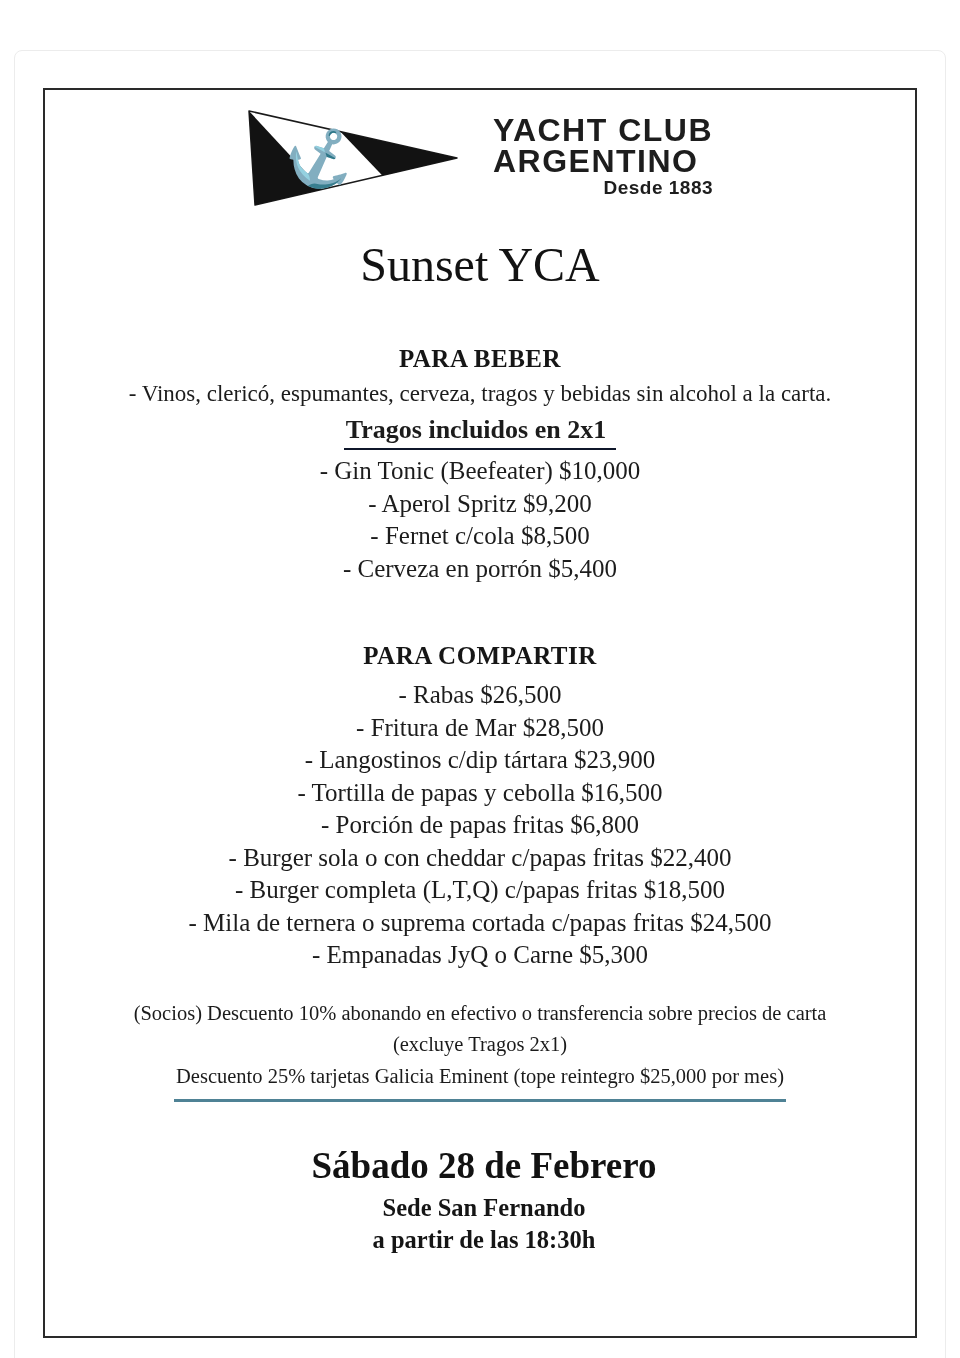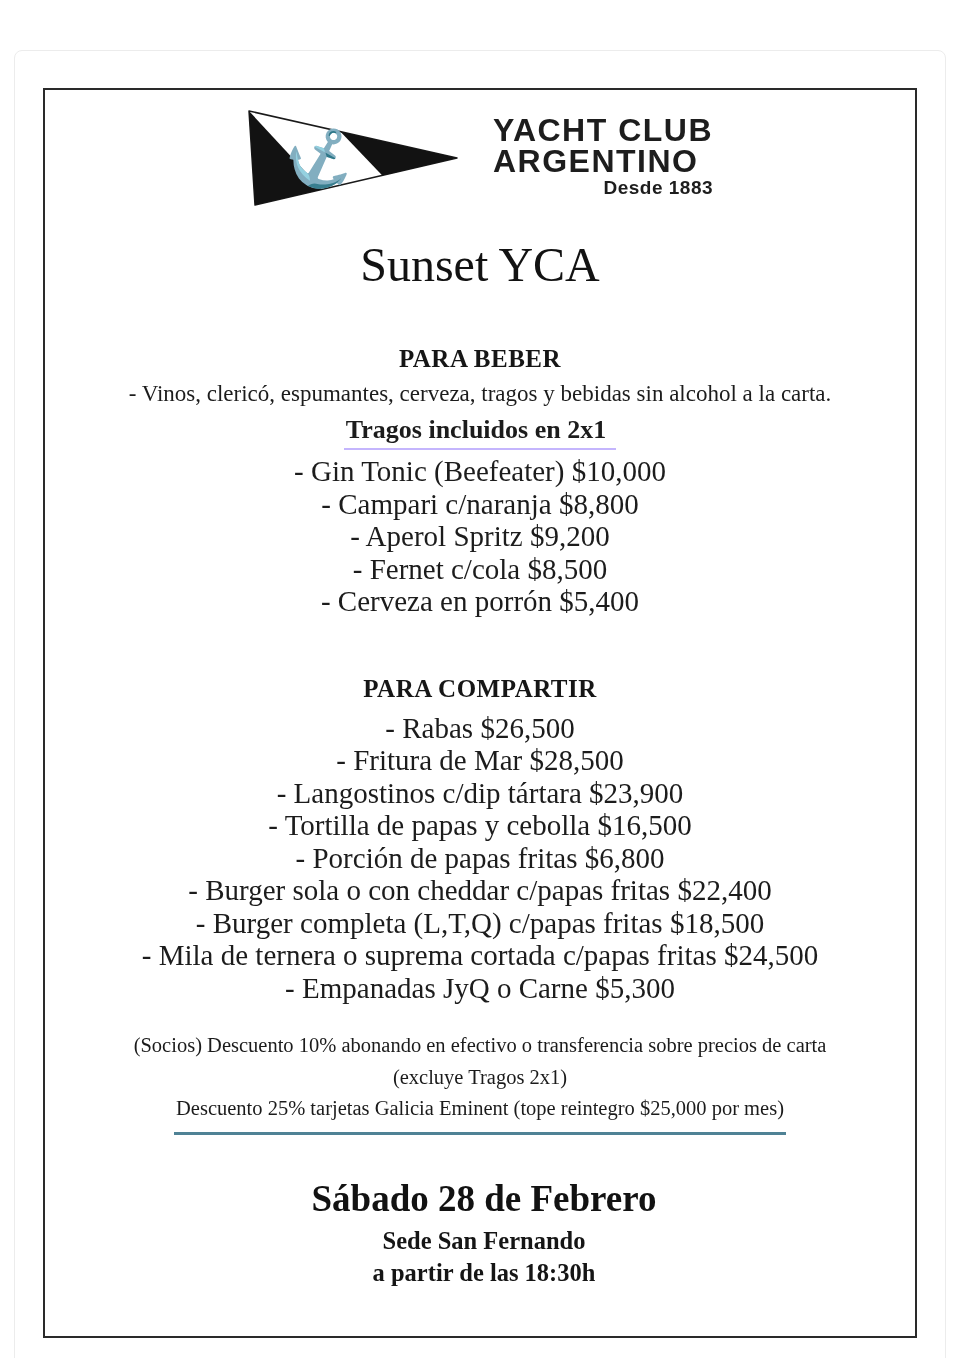--- a/index.html
+++ b/index.html
@@ -76,26 +76,26 @@
     line-height: 32px;
   }
   .drinks-subheading {
     margin-top: 3px;
     font-size: 26px;
     line-height: 34px;
     font-weight: 600;
   }
   .drinks-subheading span {
     display: inline-block;
-    border-bottom: 2px solid #c4b5fd;
+    border-bottom: 2px solid #0f172a;
     padding: 0 10px 1px 2px;
   }
   .menu-list { margin-top: 5px; }
   .menu-item {
-    font-size: 29px;
+    font-size: 25px;
     line-height: 32.5px;
     color: #1c1c1c;
   }
   .food-section { margin-top: 56px; }
   .food-section .menu-list { margin-top: 8px; }
   
   .notes-section { margin-top: 26px; }
   .note-line {
     font-size: 20.5px;
     line-height: 31.5px;
@@ -146,21 +146,20 @@
     <div class="menu-title">Sunset YCA</div>
 
     <div class="drinks-section">
       <div class="section-heading">PARA BEBER</div>
       <div class="drinks-intro">- Vinos, clericó, espumantes, cerveza, tragos y bebidas sin alcohol a la carta.</div>
       <div class="drinks-subheading">
         <span>Tragos incluidos en 2x1</span>
       </div>
       <div class="menu-list">
           <div class="menu-item">- Gin Tonic (Beefeater) $10,000</div>
-          <div class="menu-item">- Campari c/naranja $8,800</div>
           <div class="menu-item">- Aperol Spritz $9,200</div>
           <div class="menu-item">- Fernet c/cola $8,500</div>
           <div class="menu-item">- Cerveza en porrón $5,400</div>
         </div>
     </div>
 
     <div class="food-section">
       <div class="section-heading">PARA COMPARTIR</div>
       <div class="menu-list">
           <div class="menu-item">- Rabas $26,500</div>

